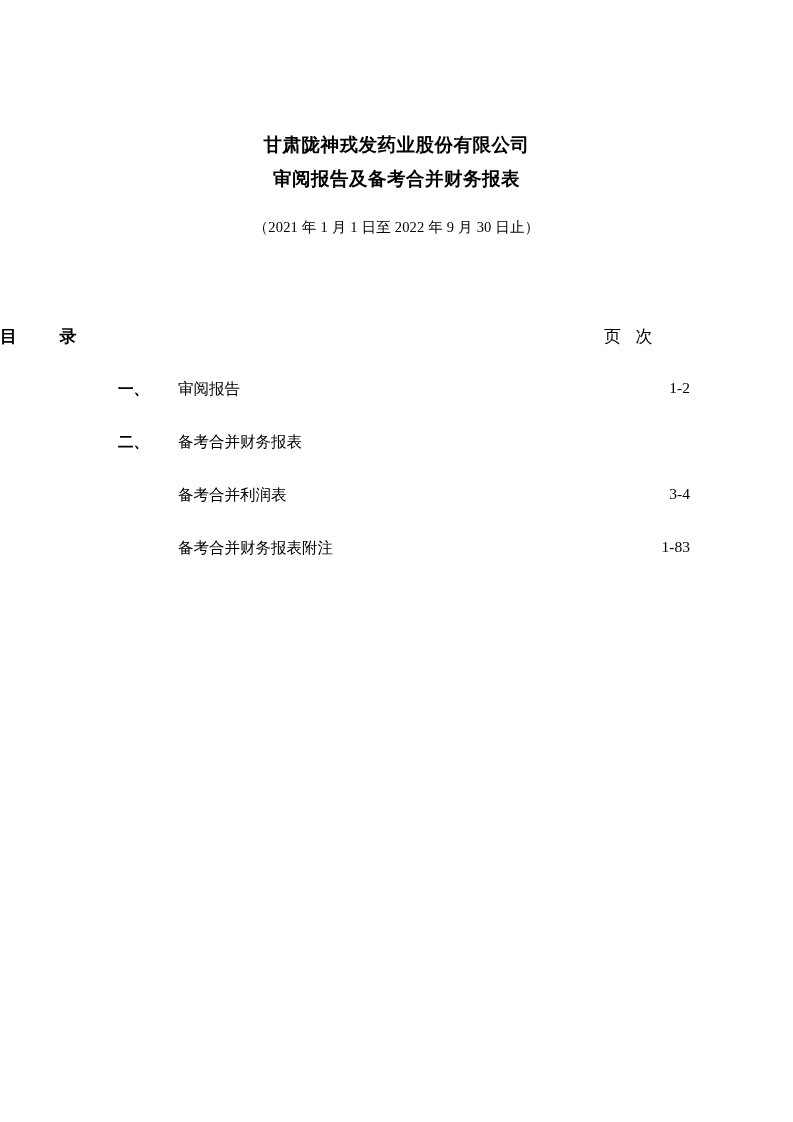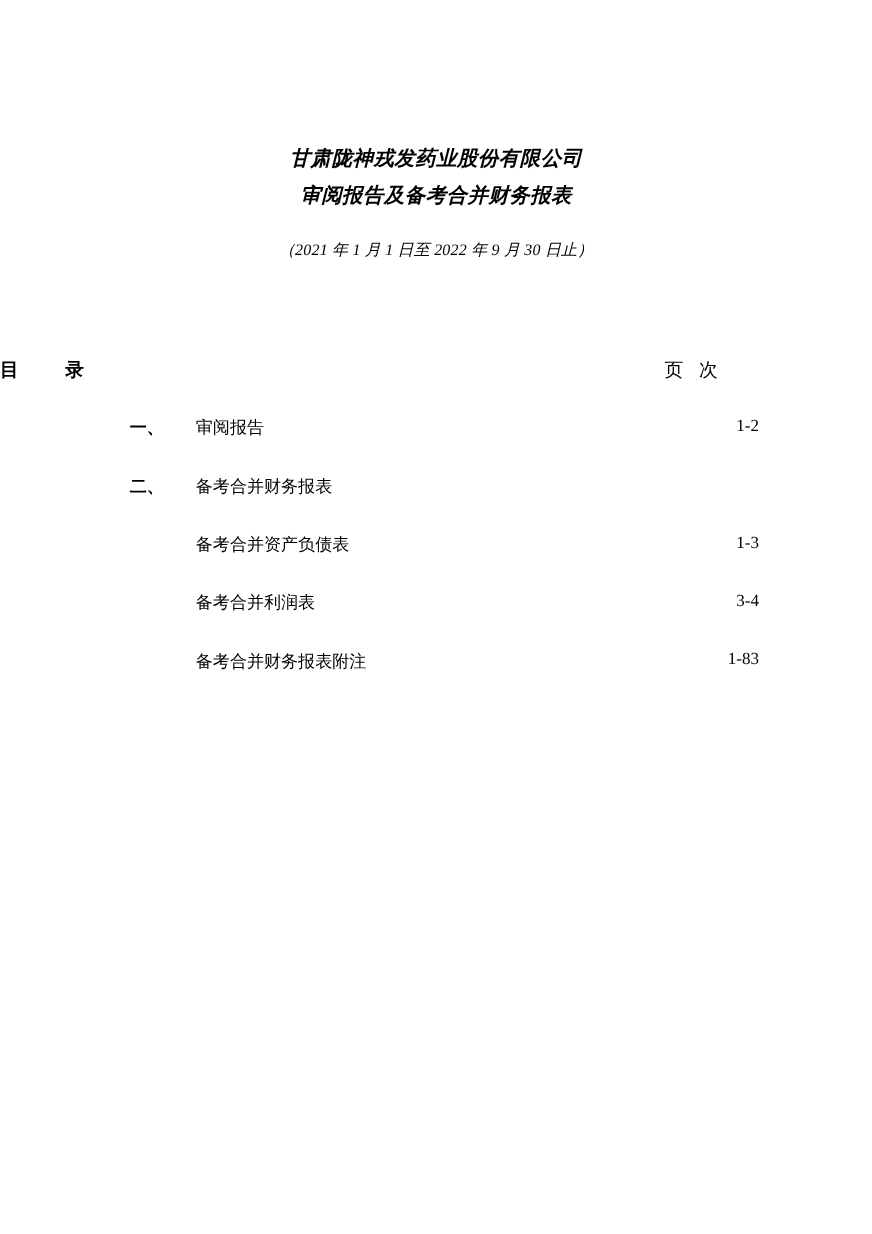--- a/index.html
+++ b/index.html
@@ -20,21 +20,20 @@
     height: 1122px;
     box-sizing: border-box;
     padding: 0;
     position: relative;
   }
 
   
   .title-block {
     text-align: center;
     margin-top: 128px;
-    font-style: italic;
   }
   .doc-title-line1,
   .doc-title-line2 {
     font-size: 18.5px;
     font-weight: bold;
     letter-spacing: 0.5px;
     line-height: 34px;
   }
   .doc-subtitle {
     font-size: 14.5px;
@@ -134,25 +133,20 @@
       <span class="label">审阅报告</span>
       <span class="pages">1-2</span>
     </div>
 
     <div class="toc-row level1">
       <span class="num">二、</span>
       <span class="label">备考合并财务报表</span>
       <span class="pages"></span>
     </div>
 
-    <div class="toc-row level2">
-      <span class="num"></span>
-      <span class="label">备考合并资产负债表</span>
-      <span class="pages">1-3</span>
-    </div>
 
     <div class="toc-row level2">
       <span class="num"></span>
       <span class="label">备考合并利润表</span>
       <span class="pages">3-4</span>
     </div>
 
     <div class="toc-row level2">
       <span class="num"></span>
       <span class="label">备考合并财务报表附注</span>

